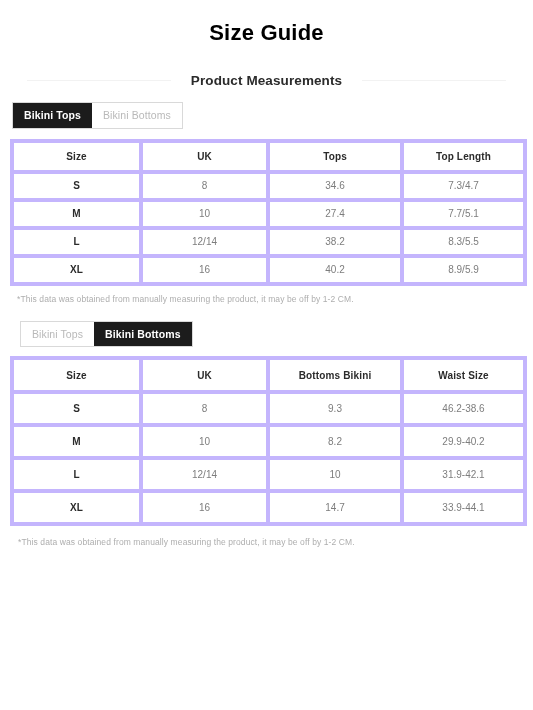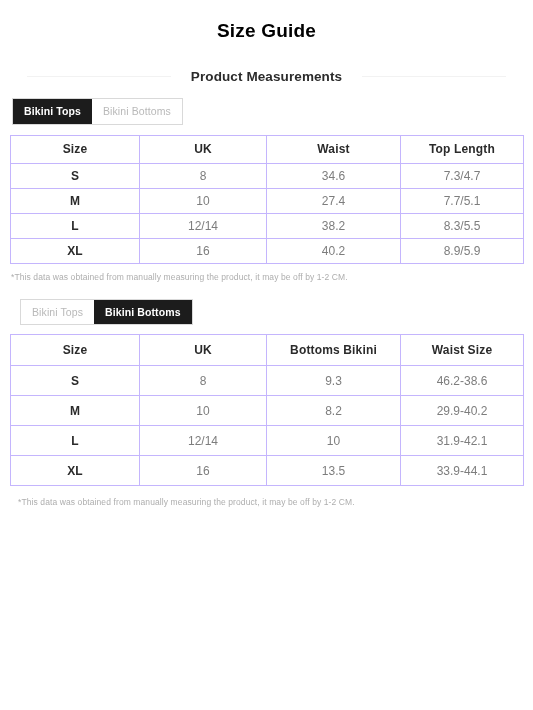--- a/index.html
+++ b/index.html
@@ -19,21 +19,21 @@
   .page {
     width: 533px;
     height: 710px;
     box-sizing: border-box;
     background: #ffffff;
   }
 
   
   .page-title {
     text-align: center;
-    font-size: 19px;
+    font-size: 22px;
     font-weight: bold;
     color: #000000;
     letter-spacing: 0.2px;
     padding-top: 20px;
     margin: 0;
   }
 
   
   .section-header {
     display: flex;
@@ -93,24 +93,24 @@
     margin: 10px 0 0 10px;
     background: #ffffff;
   }
   .size-table col.c-size  { width: 129px; }
   .size-table col.c-uk    { width: 127px; }
   .size-table col.c-m1    { width: 134px; }
   .size-table col.c-m2    { width: 123px; }
 
   .size-table th,
   .size-table td {
-    border: 1px solid #c4b5fd;
+    border: 4px solid #c4b5fd;
     text-align: center;
     vertical-align: middle;
-    font-size: 12px;
+    font-size: 10px;
     padding: 0;
   }
   .size-table th {
     height: 27px;
     font-weight: bold;
     color: #2b2b2b;
     letter-spacing: 0.15px;
   }
   .size-table td {
     height: 24px;
@@ -123,21 +123,21 @@
   }
 
   .table-2 { margin-top: 9px; }
   .table-2 th { height: 30px; }
   .table-2 td { height: 29px; }
 
   
   .disclaimer {
     font-size: 8.5px;
     color: #aeaeae;
-    margin: 8px 0 0 11px;
+    margin: 8px 0 0 17px;
     letter-spacing: 0.1px;
     line-height: 1.3;
   }
   .disclaimer-2 { margin-top: 11px; margin-left: 18px; }
 </style>
 </head>
 <body>
 
 <div class="page">
 
@@ -159,21 +159,21 @@
     <colgroup>
       <col class="c-size">
         <col class="c-uk">
         <col class="c-m1">
         <col class="c-m2">
     </colgroup>
     <thead>
       <tr>
         <th>Size</th>
         <th>UK</th>
-        <th>Waist</th>
+        <th>Tops</th>
         <th>Top Length</th>
       </tr>
     </thead>
     <tbody>
       <tr>
         <td class="size-cell">S</td>
         <td>8</td>
         <td>34.6</td>
         <td>7.3/4.7</td>
       </tr>
@@ -236,21 +236,21 @@
       </tr>
       <tr>
         <td class="size-cell">L</td>
         <td>12/14</td>
         <td>10</td>
         <td>31.9-42.1</td>
       </tr>
       <tr>
         <td class="size-cell">XL</td>
         <td>16</td>
-        <td>13.5</td>
+        <td>14.7</td>
         <td>33.9-44.1</td>
       </tr>
     </tbody>
   </table>
 
   <div class="disclaimer disclaimer-2">*This data was obtained from manually measuring the product, it may be off by 1-2 CM.</div>
 
 </div>
 
 </body></html>

